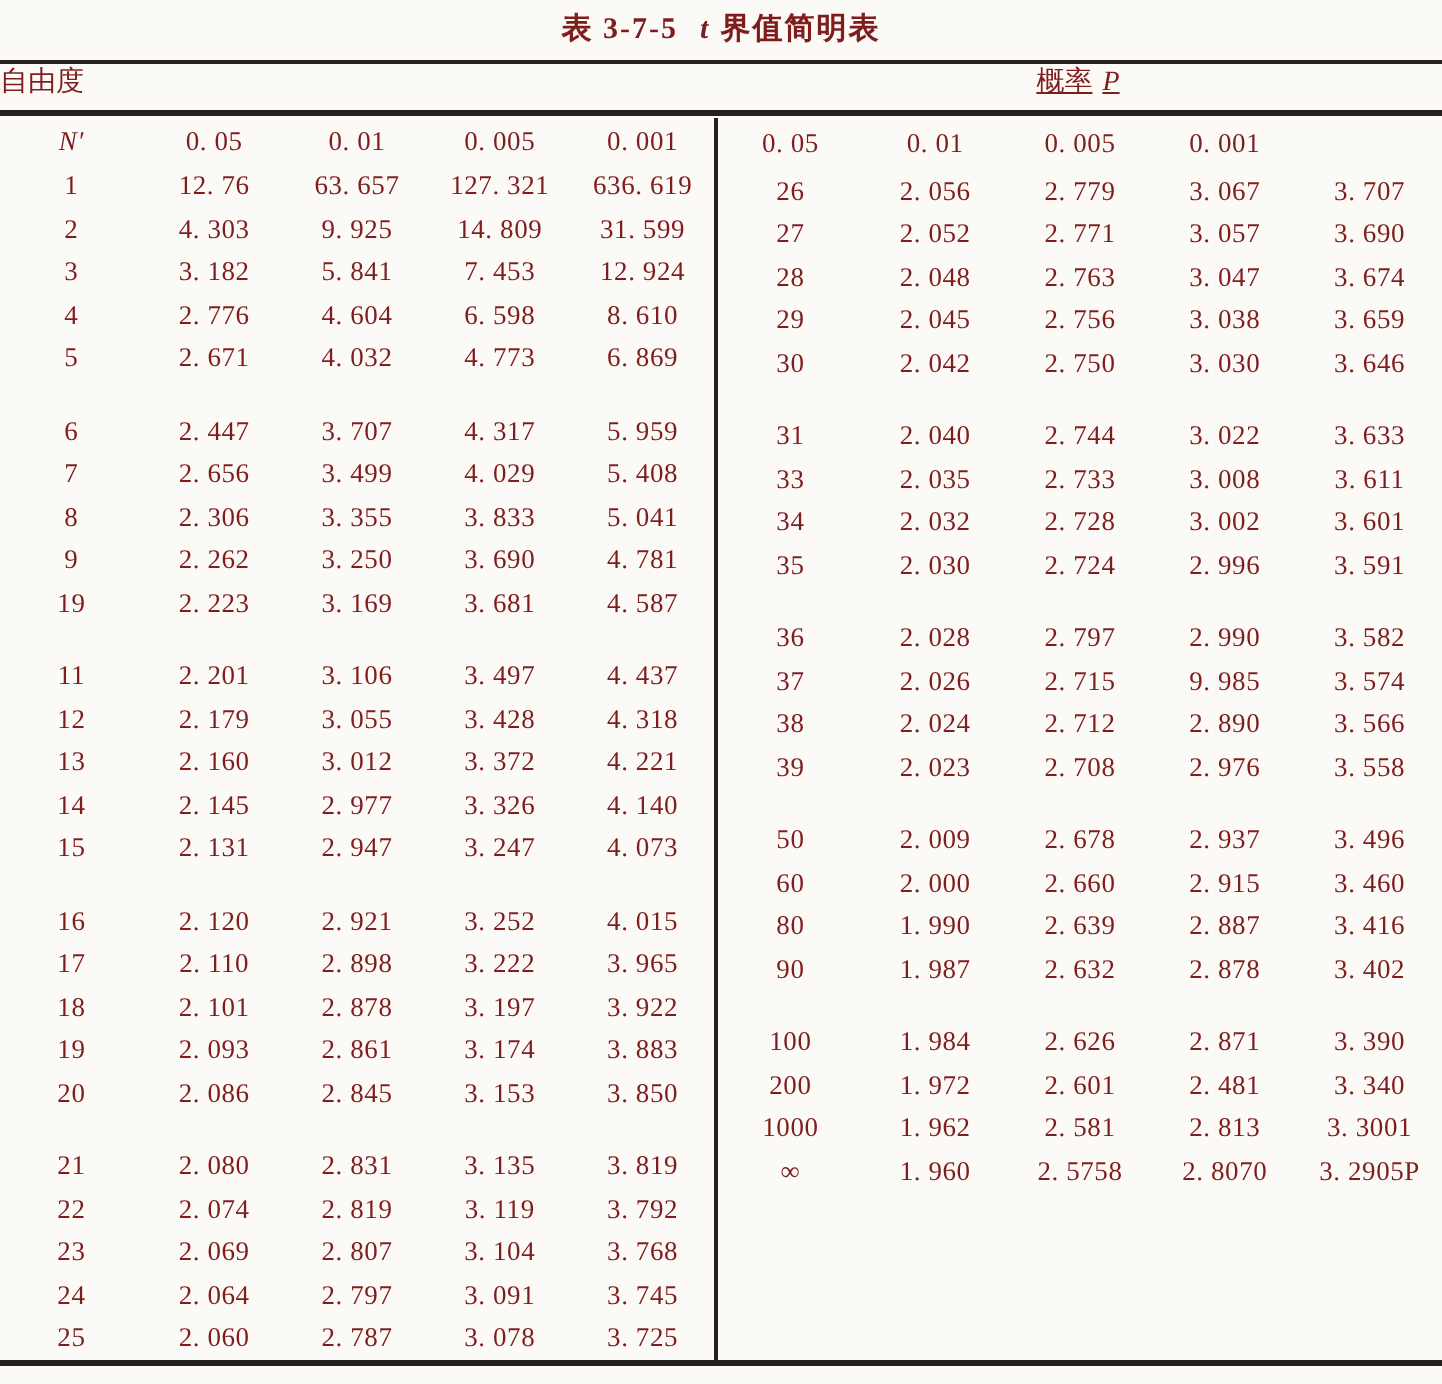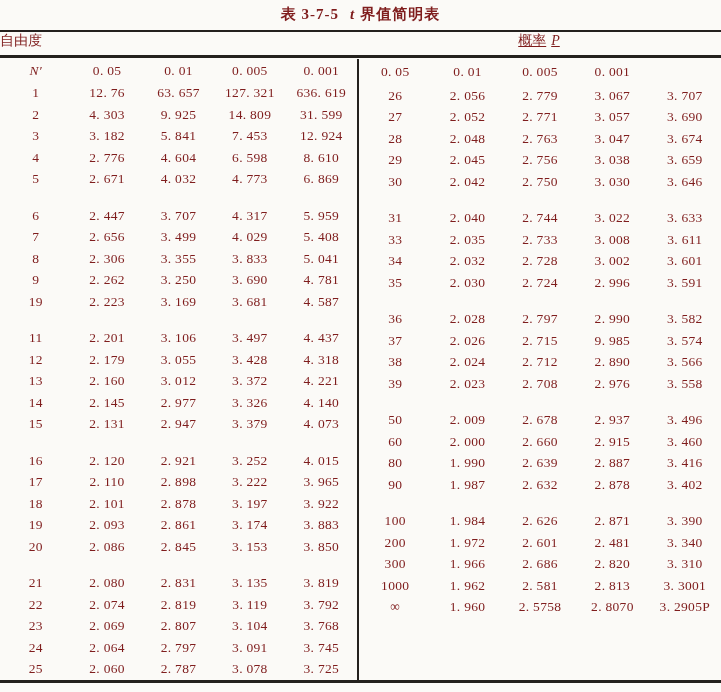--- a/index.html
+++ b/index.html
@@ -198,21 +198,21 @@
             <span class="cell">14</span>
             <span class="cell">2. 145</span>
             <span class="cell">2. 977</span>
             <span class="cell">3. 326</span>
             <span class="cell">4. 140</span>
           </div>
           <div class="trow">
             <span class="cell">15</span>
             <span class="cell">2. 131</span>
             <span class="cell">2. 947</span>
-            <span class="cell">3. 379</span>
+            <span class="cell">3. 247</span>
             <span class="cell">4. 073</span>
           </div>
         </div>
         <div class="group">
           <div class="trow">
             <span class="cell">16</span>
             <span class="cell">2. 120</span>
             <span class="cell">2. 921</span>
             <span class="cell">3. 252</span>
             <span class="cell">4. 015</span>
@@ -429,27 +429,20 @@
             <span class="cell">3. 390</span>
           </div>
           <div class="trow">
             <span class="cell">200</span>
             <span class="cell">1. 972</span>
             <span class="cell">2. 601</span>
             <span class="cell">2. 481</span>
             <span class="cell">3. 340</span>
           </div>
           <div class="trow">
-            <span class="cell">300</span>
-            <span class="cell">1. 966</span>
-            <span class="cell">2. 686</span>
-            <span class="cell">2. 820</span>
-            <span class="cell">3. 310</span>
-          </div>
-          <div class="trow">
             <span class="cell">1000</span>
             <span class="cell">1. 962</span>
             <span class="cell">2. 581</span>
             <span class="cell">2. 813</span>
             <span class="cell">3. 3001</span>
           </div>
           <div class="trow">
             <span class="cell">∞</span>
             <span class="cell">1. 960</span>
             <span class="cell">2. 5758</span>

